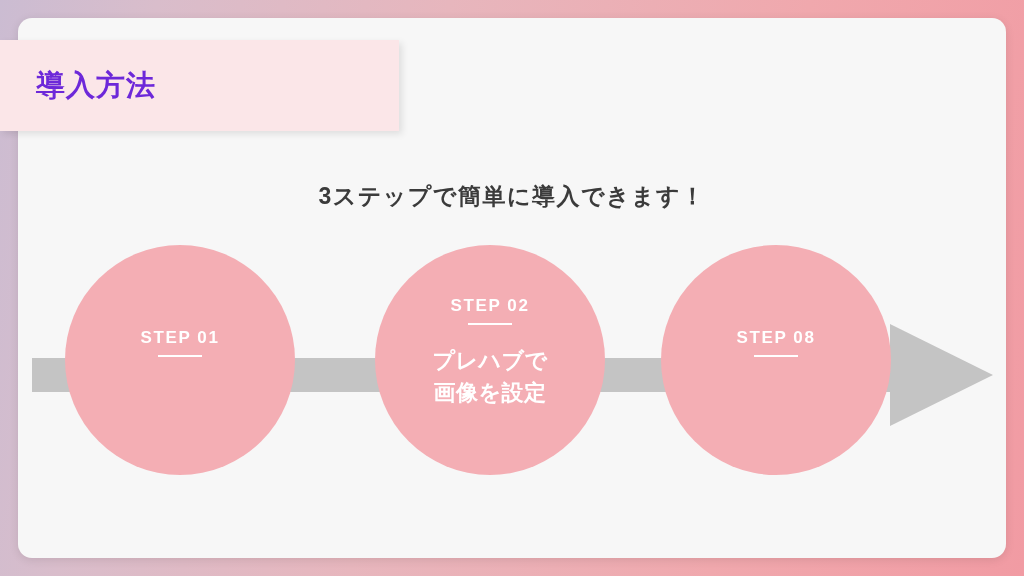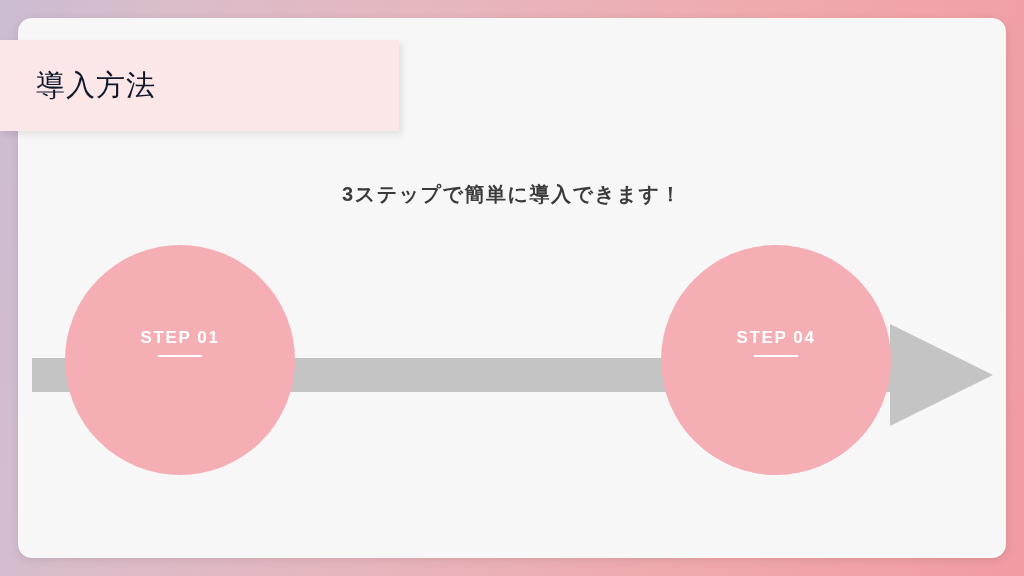--- a/index.html
+++ b/index.html
@@ -50,34 +50,34 @@
     height: 91px;
     background: #fbe6e8;
     box-shadow: 3px 3px 7px rgba(0,0,0,0.10);
     display: flex;
     align-items: center;
     z-index: 6;
   }
   .title-text {
     margin-left: 36px;
     font-size: 29px;
-    font-weight: normal;
-    color: #0f172a;
+    font-weight: bold;
+    color: #6d28d9;
     letter-spacing: 1px;
     line-height: 1;
   }
 
   
   .subtitle {
     position: absolute;
     left: 0;
     top: 163px;
     width: 988px;
     text-align: center;
-    font-size: 20px;
+    font-size: 23px;
     font-weight: bold;
     color: #3b3b3b;
     letter-spacing: 1.5px;
     z-index: 4;
   }
 
   
   .arrow-band {
     position: absolute;
     left: 14px;
@@ -162,23 +162,29 @@
 
     <div class="subtitle">3ステップで簡単に導入できます！</div>
 
     <div class="steps">
 
       <div class="step-circle s1">
         <div class="step-label">STEP 01</div>
         <div class="step-rule"></div>
       </div>
 
+      <div class="step-circle s2">
+        <div class="step-label">STEP 02</div>
+        <div class="step-rule"></div>
+        <div class="step-title">プレハブで
+画像を設定</div>
+      </div>
 
       <div class="step-circle s3">
-        <div class="step-label">STEP 04</div>
+        <div class="step-label">STEP 08</div>
         <div class="step-rule"></div>
       </div>
 
     </div>
 
   </div>
 
   <div class="title-band">
     <div class="title-text">導入方法</div>
   </div>

